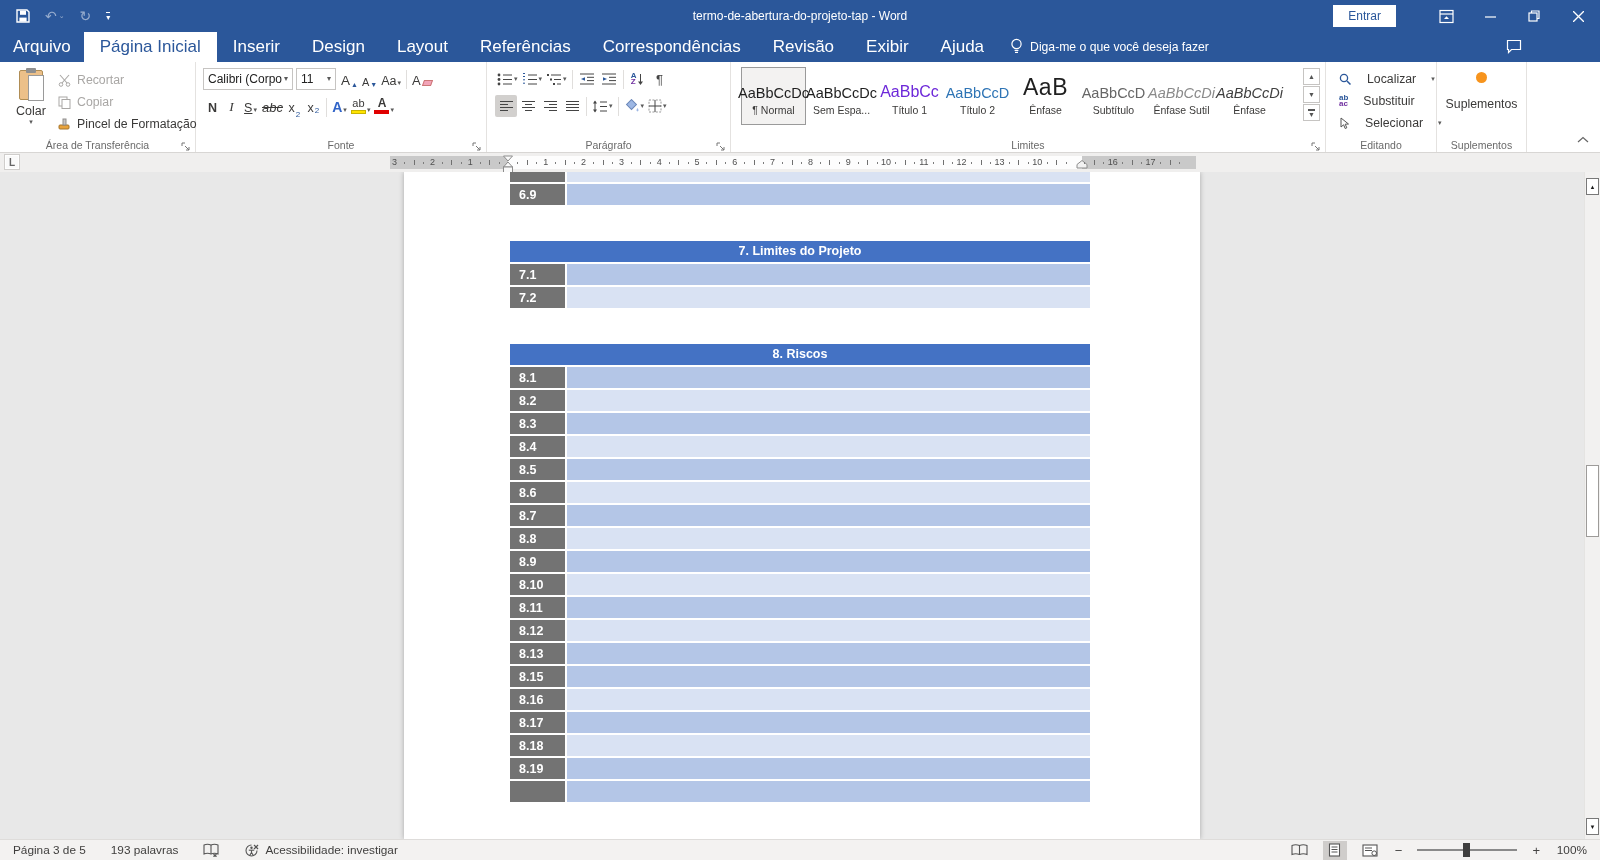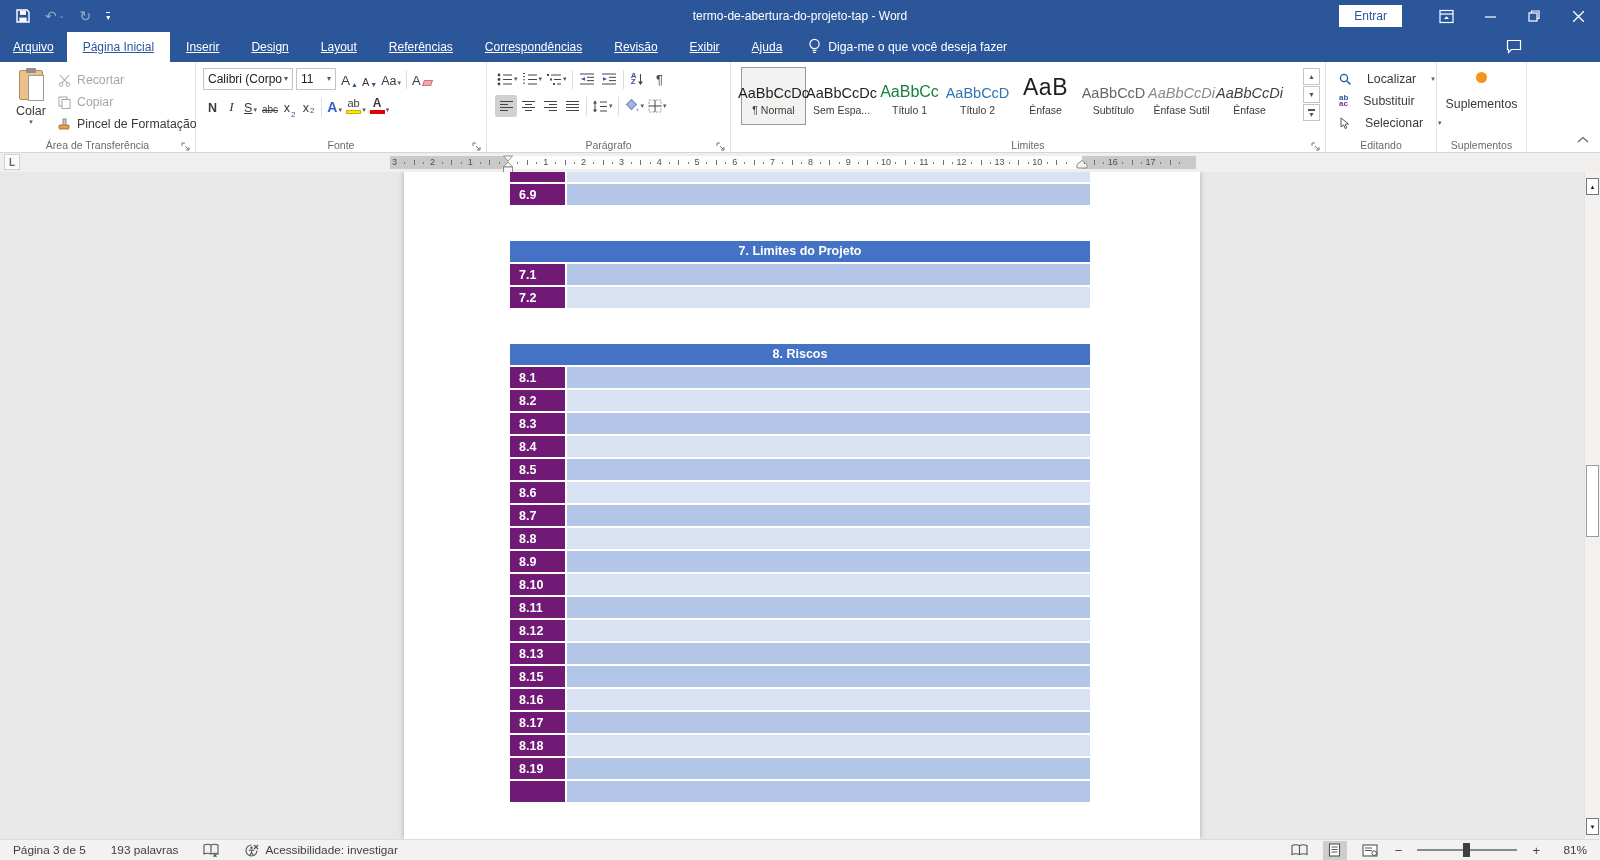--- a/index.html
+++ b/index.html
@@ -10,26 +10,26 @@
   
   .titlebar{position:absolute;left:0;top:0;right:0;height:32px;background:#2b579a;color:#fff;
     display:flex;align-items:center;}
   .qat{display:flex;align-items:center;gap:15px;padding-left:16px;}
   .qat .qi{display:flex;align-items:center;font-size:14px;color:#fff;}
   .qi.dim{color:rgba(255,255,255,.5);}
   .qat .mini{font-size:7px;margin-left:2px;color:rgba(255,255,255,.5);}
   .qcustom{display:inline-block;border-top:1.5px solid #fff;font-size:8px;line-height:7px;padding-top:1px;color:#fff;}
   .tb-title{position:absolute;left:50%;transform:translateX(-50%);font-size:12px;white-space:nowrap;}
   .tb-right{margin-left:auto;display:flex;align-items:center;height:100%;}
-  .signin{background:#fff;color:#2b579a;font-size:12px;padding:4px 15px;margin-right:22px;cursor:default;}
+  .signin{background:#fff;color:#2b579a;font-size:12px;padding:4px 15px;margin-right:28px;cursor:default;}
   .capbtn{width:44px;height:32px;display:flex;align-items:center;justify-content:center;}
 
   
   .tabrow{position:absolute;left:0;top:32px;right:0;height:30px;background:#2b579a;display:flex;align-items:stretch;}
-  .rtab{display:flex;align-items:center;padding:0 16px;color:#fff;font-size:12px;white-space:nowrap;text-decoration:underline;}
+  .rtab{display:flex;align-items:center;padding:0 16px;color:#fff;font-size:17px;white-space:nowrap;}
   .rtab.first{padding:0 13px;}
   .rtab.active{background:#fff;color:#2b579a;}
   .tellme{display:flex;align-items:center;gap:7px;color:#fff;font-size:12.2px;margin-left:10px;white-space:nowrap;}
   .comment-ic{position:absolute;right:78px;top:7px;}
 
   
   .ribbon{position:absolute;left:0;top:62px;right:0;height:91px;background:#fff;border-bottom:1px solid #d8d6d4;display:flex;}
   .rgroup{position:relative;height:100%;border-right:1px solid #e4e2e0;flex:none;}
   .glabel{position:absolute;bottom:1px;left:0;right:0;text-align:center;font-size:10.5px;color:#6a6a6a;white-space:nowrap;}
   .glaunch{position:absolute;right:3px;bottom:3px;width:11px;height:11px;}
@@ -45,21 +45,21 @@
   .paste-btn .lbl{margin-top:4px;}
   .clipcol{position:absolute;left:58px;top:7px;}
   .cmd{display:flex;align-items:center;gap:6px;height:22px;font-size:12.3px;color:#3b3a39;white-space:nowrap;}
   .cmd.disabled{color:#a9a7a5;}
   
   .frow1{position:absolute;left:7px;top:6px;display:flex;align-items:center;}
   .frow2{position:absolute;left:7px;top:33px;display:flex;align-items:flex-end;}
   .combo{height:22px;border:1px solid #c6c4c2;background:#fff;display:flex;align-items:center;font-size:12px;color:#222;padding:0 4px;justify-content:space-between;margin-right:3px;}
   .combo .car{font-size:8px;}
   .uline{text-decoration:underline;}
-  .strike{text-decoration:line-through;font-size:10px;}
+  .strike{text-decoration:line-through;font-size:13px;font-style:italic;}
   .itl{font-style:italic;font-family:"Liberation Serif",serif;font-size:13.5px;}
   .bld{font-weight:bold;}
   .fxA{color:#3064c8;font-weight:bold;}
   .barbtn{display:flex;flex-direction:column;align-items:center;line-height:11px;padding-bottom:1px;}
   .barbtn .bar{width:15px;height:4px;margin-top:1px;}
   .supsc{font-size:8px;margin-top:-6px;}
   .subsc{font-size:8px;margin-bottom:-4px;}
   .growarr{font-size:7px;color:#2b579a;margin-top:-8px;}
   .eraser{display:inline-block;width:9px;height:6px;background:#f2a4b8;border:1px solid #c77;transform:skewX(-20deg);margin-left:1px;margin-bottom:2px;}
   
@@ -67,21 +67,21 @@
   .prow2{position:absolute;left:8px;top:33px;display:flex;align-items:center;}
   .ibx{height:22px;min-width:22px;display:flex;align-items:center;justify-content:center;padding:0 2px;gap:1px;border-radius:2px;}
   .ibx.active{background:#d2d0ce;}
   .pil{font-size:13px;color:#444;}
   
   .scards{position:absolute;left:10px;top:5px;display:flex;gap:3px;}
   .scard{width:65px;height:58px;border:1px solid transparent;display:flex;flex-direction:column;align-items:center;padding-top:5px;}
   .scard.selected{border-color:#9a9a9a;background:#f3f2f1;}
   .sprev{font-size:14.5px;color:#1f1f1f;height:28px;display:flex;align-items:flex-end;white-space:nowrap;}
   .sname{font-size:10.5px;color:#3b3a39;margin-top:3px;white-space:nowrap;}
-  .c-h1 .sprev{color:#15803d;font-size:16px;}
+  .c-h1 .sprev{color:#6d28d9;font-size:16px;}
   .c-h2 .sprev{color:#2e74b5;}
   .c-title .sprev{font-size:23px;letter-spacing:.5px;}
   .c-subtitle .sprev{color:#666;}
   .c-subtle .sprev{font-style:italic;color:#8a8a8a;}
   .c-emph .sprev{font-style:italic;color:#3f3f3f;}
   .sscroll{position:absolute;right:5px;top:6px;width:17px;}
   .sbx{height:17px;border:1px solid #c6c4c2;background:#fff;font-size:7px;display:flex;align-items:center;justify-content:center;color:#555;margin-bottom:1px;}
   .gallmore{display:flex;flex-direction:column;align-items:center;line-height:5px;padding-top:1px;}
   .gallmore i{display:block;width:7px;height:1.5px;background:#555;margin-bottom:1.5px;}
   
@@ -109,21 +109,21 @@
   
   .docarea{position:absolute;left:0;top:172px;right:0;height:667px;background:#e8e8e8;overflow:hidden;}
   .page{position:absolute;left:404px;top:0;bottom:0;width:796px;background:#fff;box-shadow:0 0 5px rgba(0,0,0,.28);}
   .tables{position:absolute;left:106px;top:0;width:580px;}
   .t-section{margin-top:36px;}
   .t-section.first{margin-top:0;}
   .t-header{height:21px;margin-bottom:2px;background:#4472c4;color:#fff;font-weight:bold;font-size:12.5px;
     text-align:center;line-height:21px;}
   .t-row{display:flex;height:21px;margin-bottom:2px;}
   .t-row.partial-top{height:10px;}
-  .t-label{width:55px;flex:none;background:#701a75;color:#fff;font-weight:bold;font-size:12.5px;
+  .t-label{width:55px;flex:none;background:#737373;color:#fff;font-weight:bold;font-size:12.5px;
     display:flex;align-items:center;padding-left:9px;}
   .t-fill{flex:1;margin-left:2px;}
   .fill-dark{background:#b4c6e7;}
   .fill-light{background:#d9e2f3;}
 
   
   .vscroll{position:absolute;right:0;top:0;width:16px;height:100%;background:#f2f1f0;border-left:1px solid #e5e4e2;}
   .sb-btn{position:absolute;left:1px;width:13px;height:17px;background:#fff;border:1px solid #787878;
     display:flex;align-items:center;justify-content:center;font-size:6px;color:#1a1a1a;}
   .sb-thumb{position:absolute;left:1px;width:13px;height:72px;top:293px;background:#fff;border:1px solid #9d9b99;}
@@ -831,17 +831,17 @@
             <line x1="3" y1="4" x2="10" y2="4" stroke="#555"></line>
             <line x1="3" y1="6.5" x2="10" y2="6.5" stroke="#555"></line>
             <circle cx="12.2" cy="9.2" r="2.3" fill="none" stroke="#555"></circle>
           </svg>
       </span>
       <span class="zsym">−</span>
       <span class="ztrack">
           <span class="zthumb"></span>
         </span>
       <span class="zsym">+</span>
-      <span class="zval">81%</span>
+      <span class="zval">100%</span>
     </div>
   </div>
 
 </div>
 
 </body></html>

